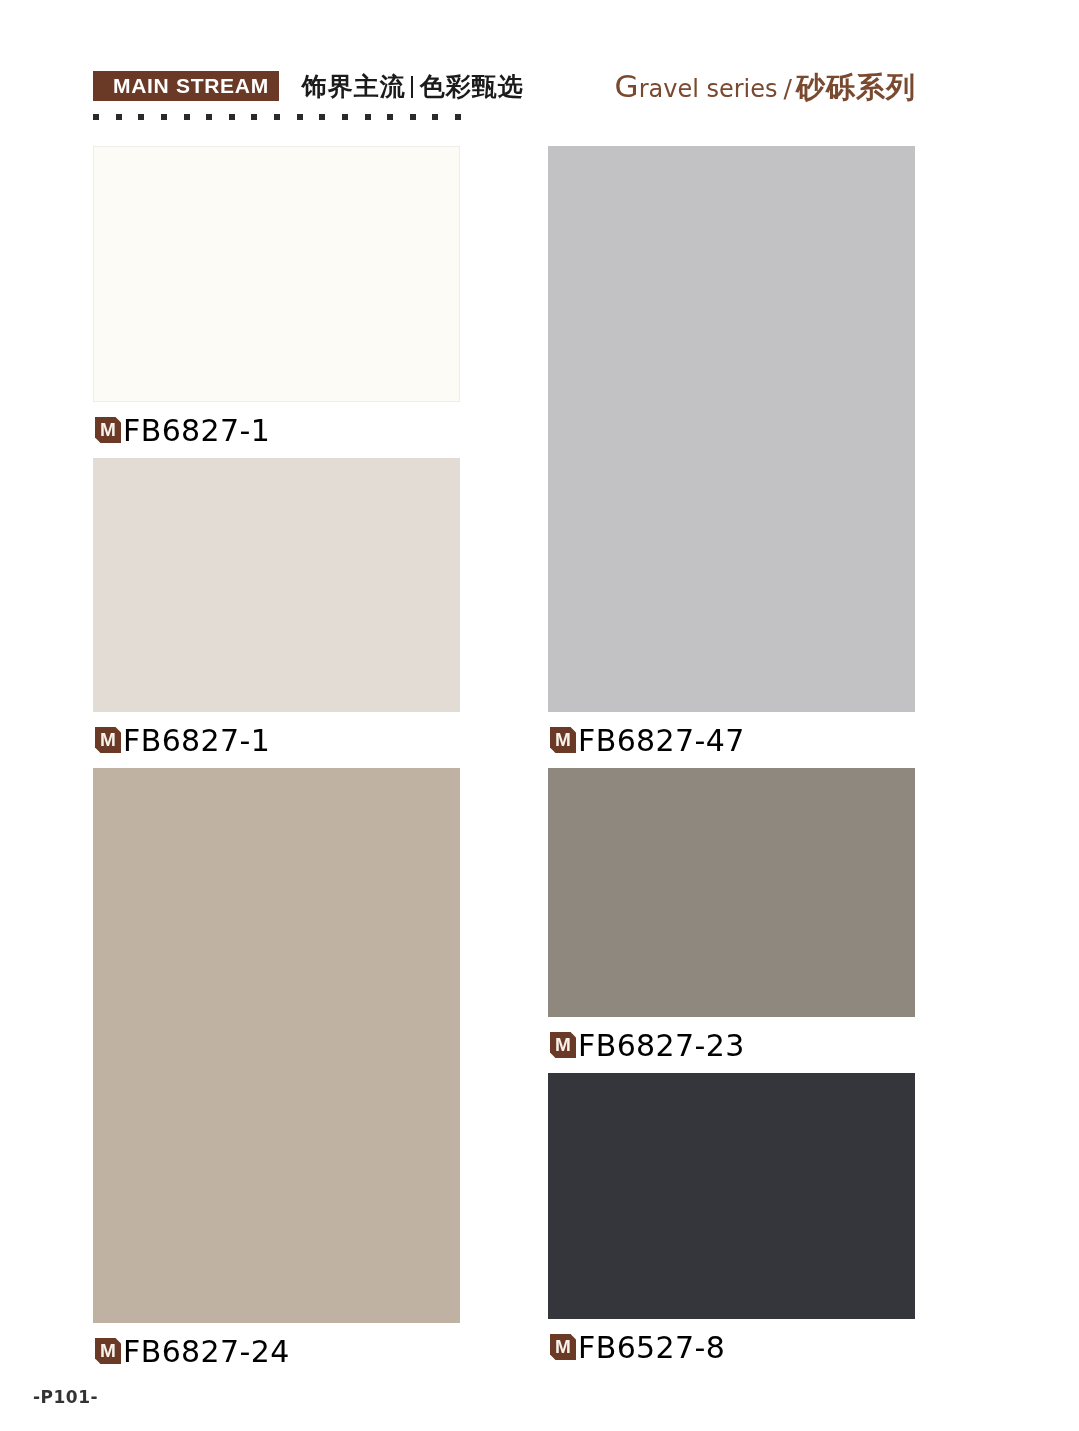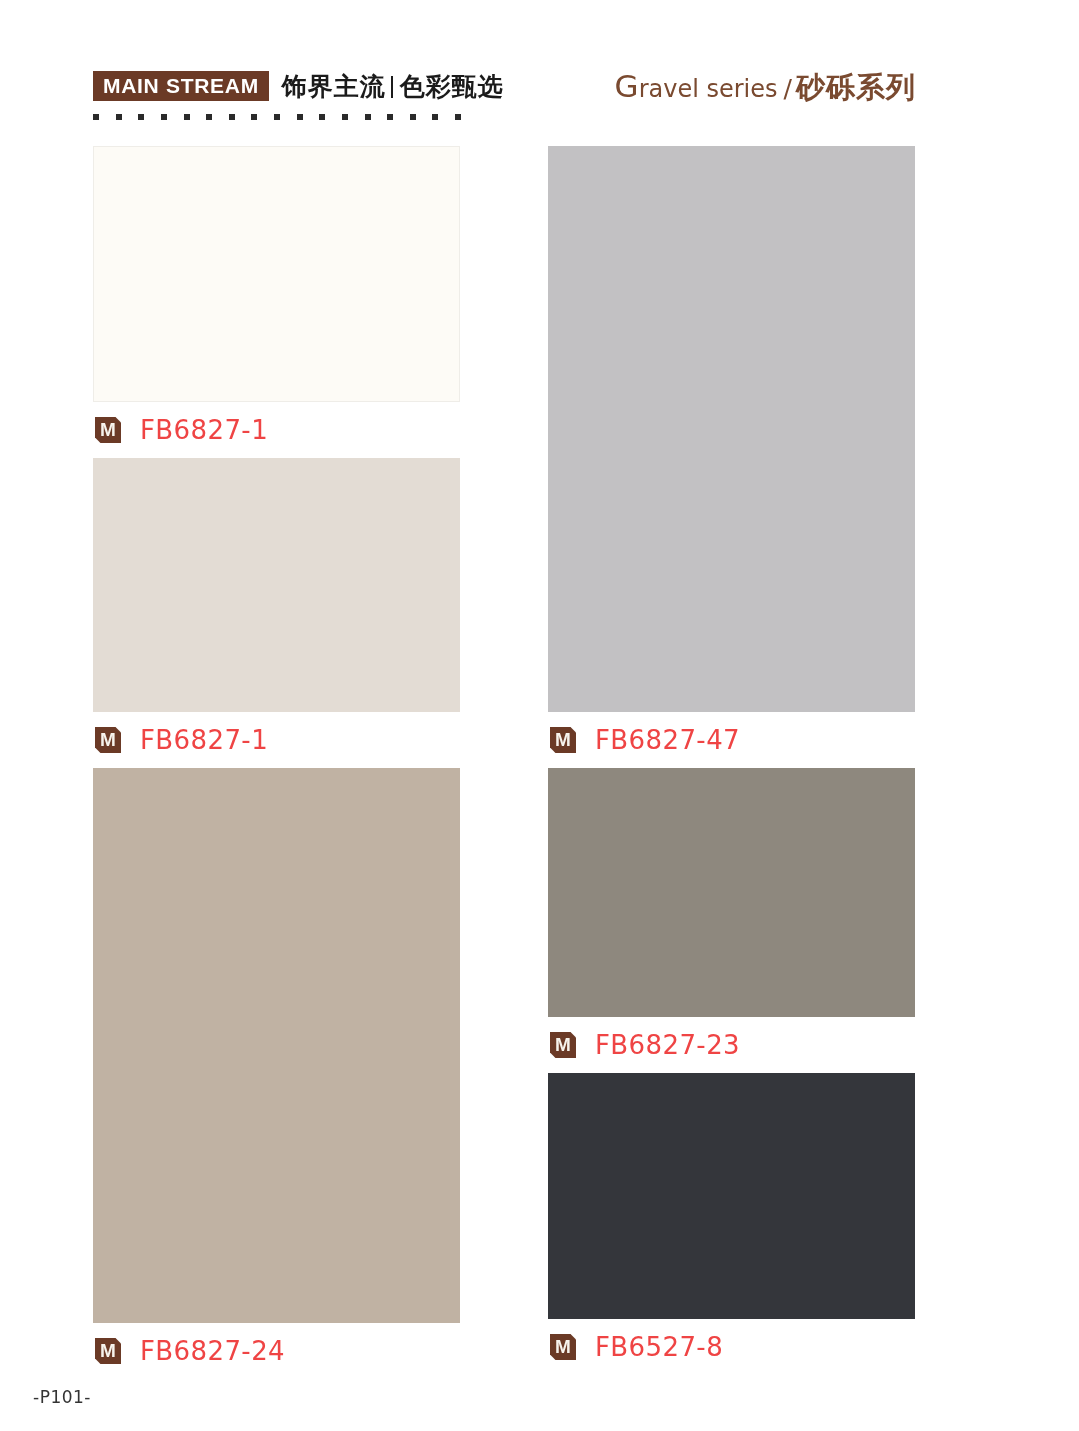--- a/index.html
+++ b/index.html
@@ -36,28 +36,28 @@
     align-items:center;
     height:34px;
   }
 
   .brand-banner {
     background:#6B3A26;
     color:#ffffff;
     font-size:21px;
     font-weight:bold;
     letter-spacing:0.7px;
-    padding:4px 10px 5px 10px;
+    padding:4px 10px 5px 20px;
     line-height:1;
     white-space:nowrap;
     font-family:"Liberation Sans", sans-serif;
   }
 
   .brand-cn {
-    margin-left:13px;
+    margin-left:23px;
     font-size:25px;
     font-weight:bold;
     color:#1b1b1b;
     letter-spacing:1px;
     line-height:1;
     white-space:nowrap;
     font-family:"DejaVu Sans", sans-serif;
   }
 
   .brand-sep {
@@ -141,36 +141,37 @@
     font-weight:bold;
     line-height:26px;
     text-align:center;
     font-family:"Liberation Sans", sans-serif;
     -webkit-clip-path: polygon(0 0, 79% 0, 100% 21%, 100% 100%, 21% 100%, 0 79%);
     clip-path: polygon(0 0, 79% 0, 100% 21%, 100% 100%, 21% 100%, 0 79%);
     flex:0 0 auto;
   }
 
   .m-code {
-    margin-left:19px;
-    font-size:26px;
-    color:#ef4444;
+    margin-left:2px;
+    font-size:30px;
+    color:#000000;
     letter-spacing:0.4px;
     font-family:"DejaVu Sans", sans-serif;
   }
 
   
   .footer {
     position:absolute;
     left:33px;
     bottom:24px;
     font-size:17px;
     color:#333333;
     letter-spacing:0.5px;
     font-family:"DejaVu Sans", sans-serif;
+    font-weight:bold;
   }
 </style>
 </head>
 <body>
 
 <div class="page">
 
   <div class="header">
 
     <div class="brand-block">

